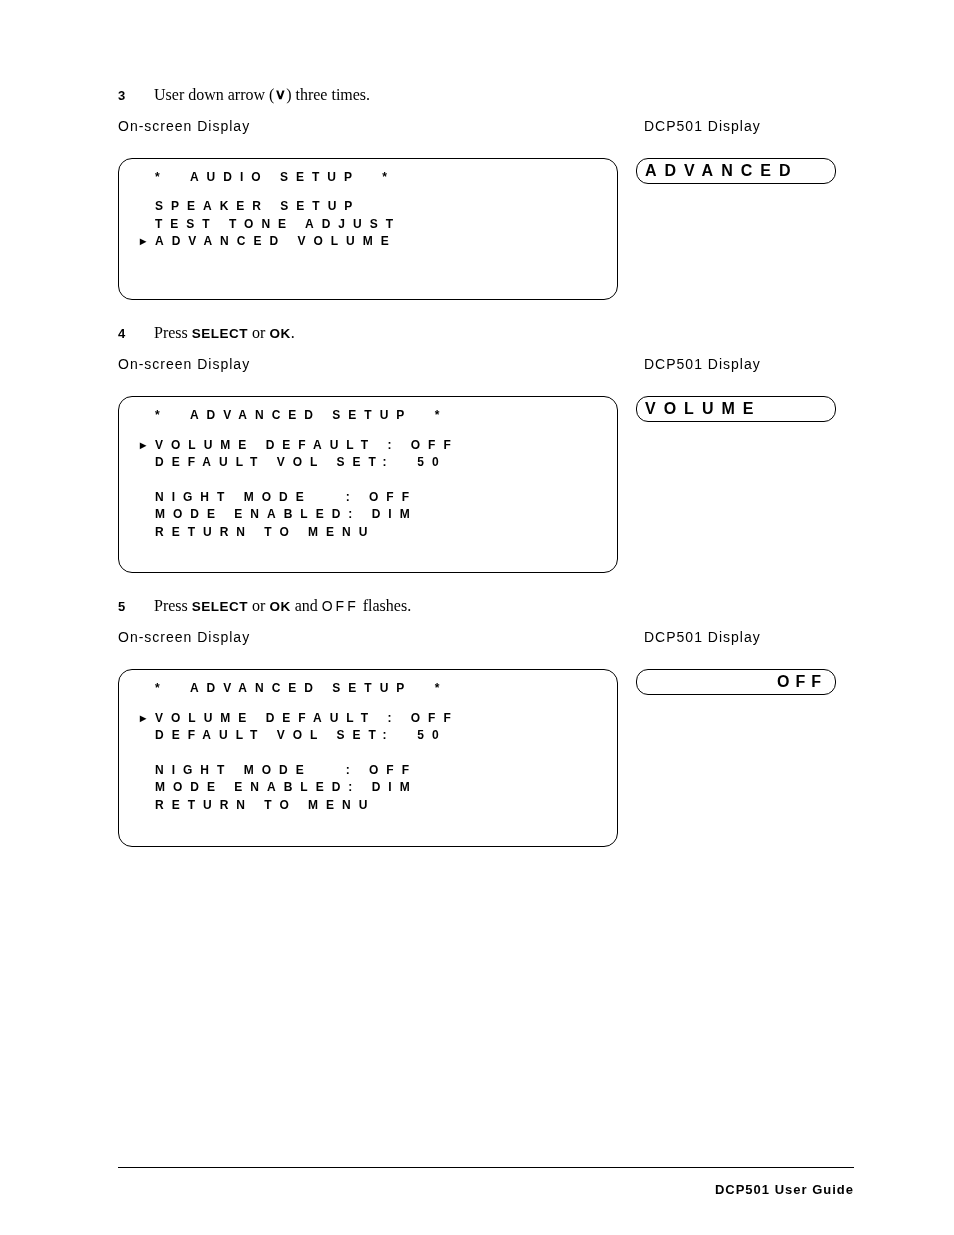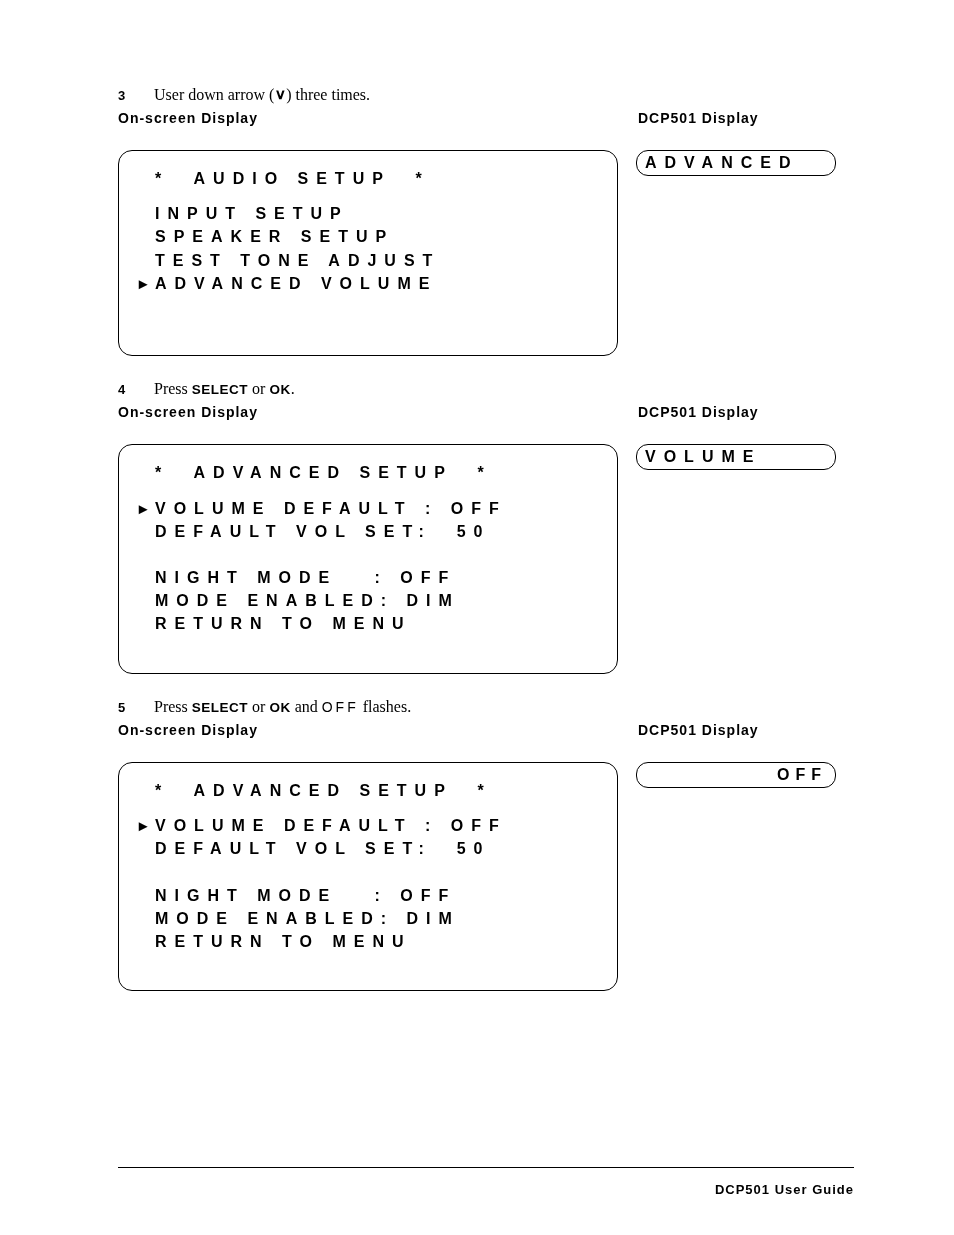--- a/index.html
+++ b/index.html
@@ -36,44 +36,45 @@
   .step .num {
     width: 36px;
     font-family: Arial, Helvetica, sans-serif;
     font-weight: bold;
     font-size: 13px;
   }
   .step .txt {}
   .step .txt b { font-family: Arial, Helvetica, sans-serif; font-size: 13.5px; letter-spacing: 0.5px; }
   .step .txt .mono { font-family: Arial, Helvetica, sans-serif; font-size: 14px; letter-spacing: 3px; }
   .labels {
-    margin-top: 6px;
-    display: flex;
-    font-family: Arial, Helvetica, sans-serif;
-    font-weight: bold;
+    margin-top: 14px;
+    display: flex;
+    font-family: Arial, Helvetica, sans-serif;
+    font-weight: normal;
     font-size: 14px;
     letter-spacing: 1px;
+    gap: 6px;
   }
   .labels .left { flex: 0 0 520px; }
   .labels .right {}
   .row {
     margin-top: 24px;
     display: flex;
     align-items: flex-start;
     gap: 18px;
   }
   .osd {
     box-sizing: border-box;
     width: 500px;
     border: 1.5px solid #000;
     border-radius: 14px;
-    padding: 16px 18px 14px 12px;
-    font-family: Arial, Helvetica, sans-serif;
-    font-weight: bold;
-    font-size: 16px;
+    padding: 10px 18px 14px 12px;
+    font-family: Arial, Helvetica, sans-serif;
+    font-weight: bold;
+    font-size: 12px;
     line-height: 1.45;
   }
   .osd .line {
     white-space: pre;
     letter-spacing: 8px;
     display: flex;
   }
   .osd .arrow-col {
     display: inline-block;
     width: 24px;
@@ -130,21 +131,20 @@
       <span>User down arrow (</span><span class="down-arrow">∨</span><span>) three times.</span>
     </span>
   </div>
   <div class="labels">
     <span class="left">On-screen Display</span>
     <span class="right">DCP501 Display</span>
   </div>
   <div class="row">
     <div class="osd">
         <div class="line title-line">*  AUDIO SETUP  *</div>
-        <div class="line"><span class="arrow-col"></span><span>INPUT SETUP</span></div>
         <div class="line"><span class="arrow-col"></span><span>SPEAKER SETUP</span></div>
         <div class="line"><span class="arrow-col"></span><span>TEST TONE ADJUST</span></div>
         <div class="line"><span class="arrow-col">▸</span><span>ADVANCED VOLUME</span></div>
         <div class="line"><span class="arrow-col"></span><span> </span></div>
         <div class="line"><span class="arrow-col"></span><span> </span></div>
       </div>
     <div class="dcp">ADVANCED</div>
   </div>
 
   <div class="step" style="margin-top:24px;">

